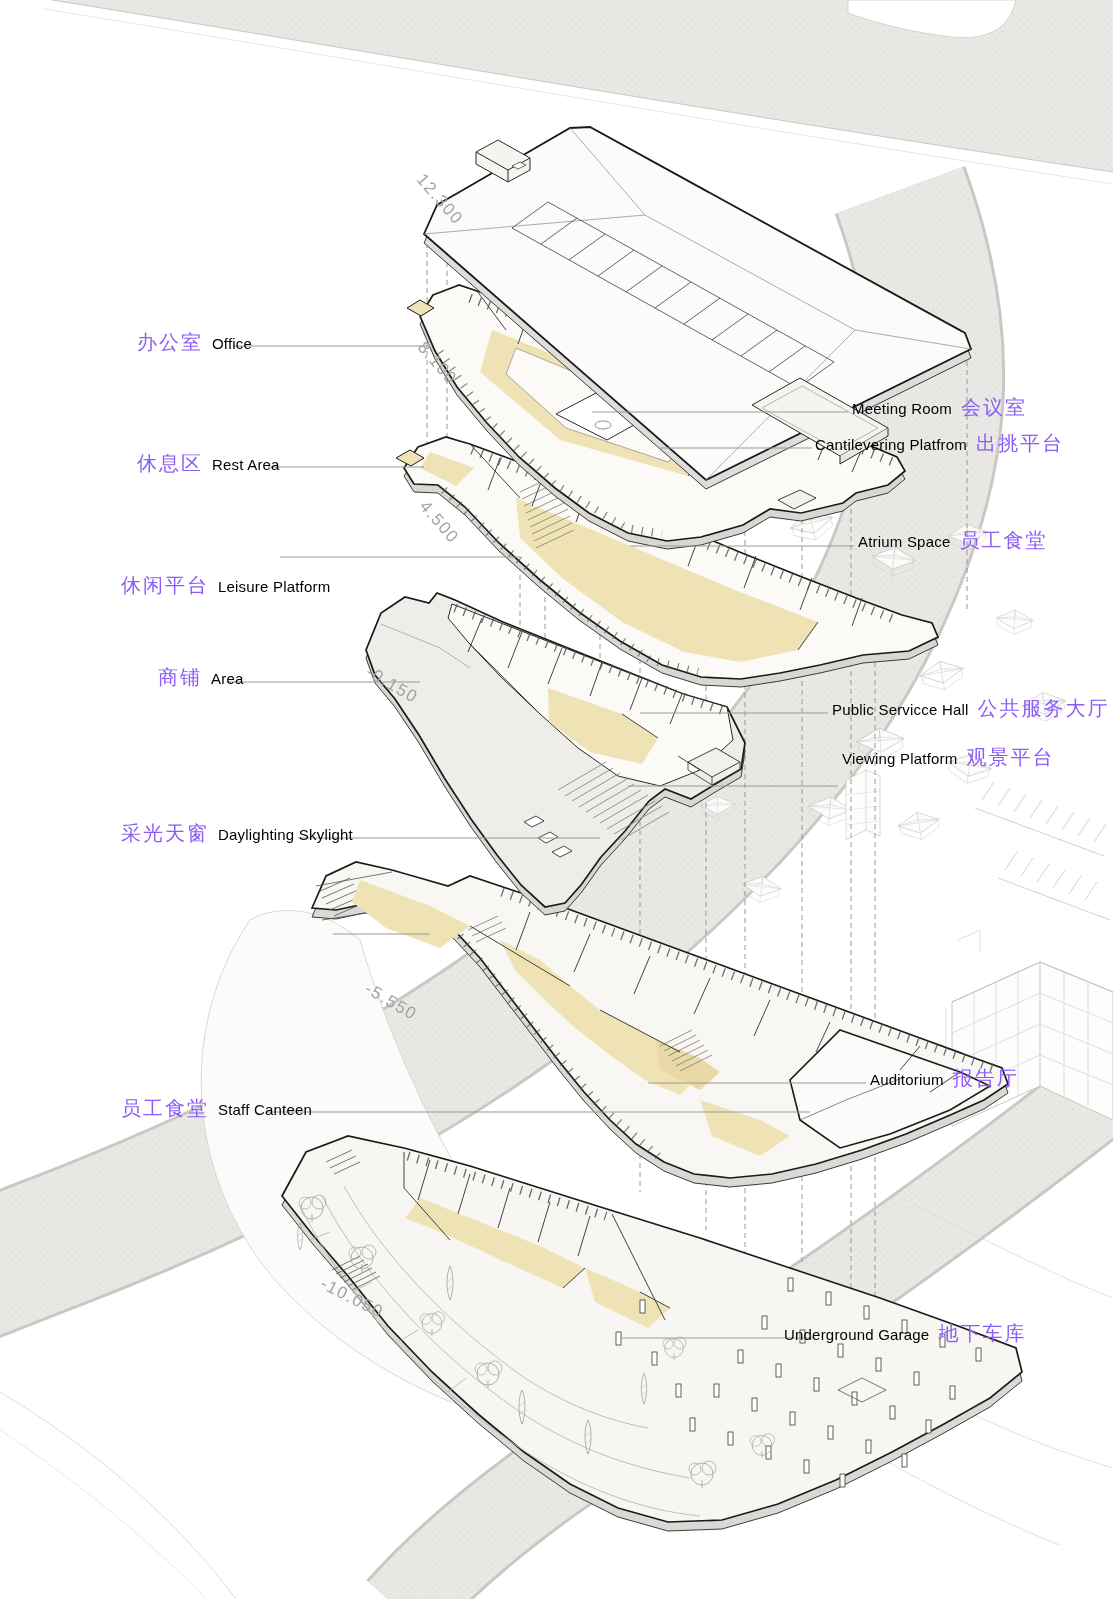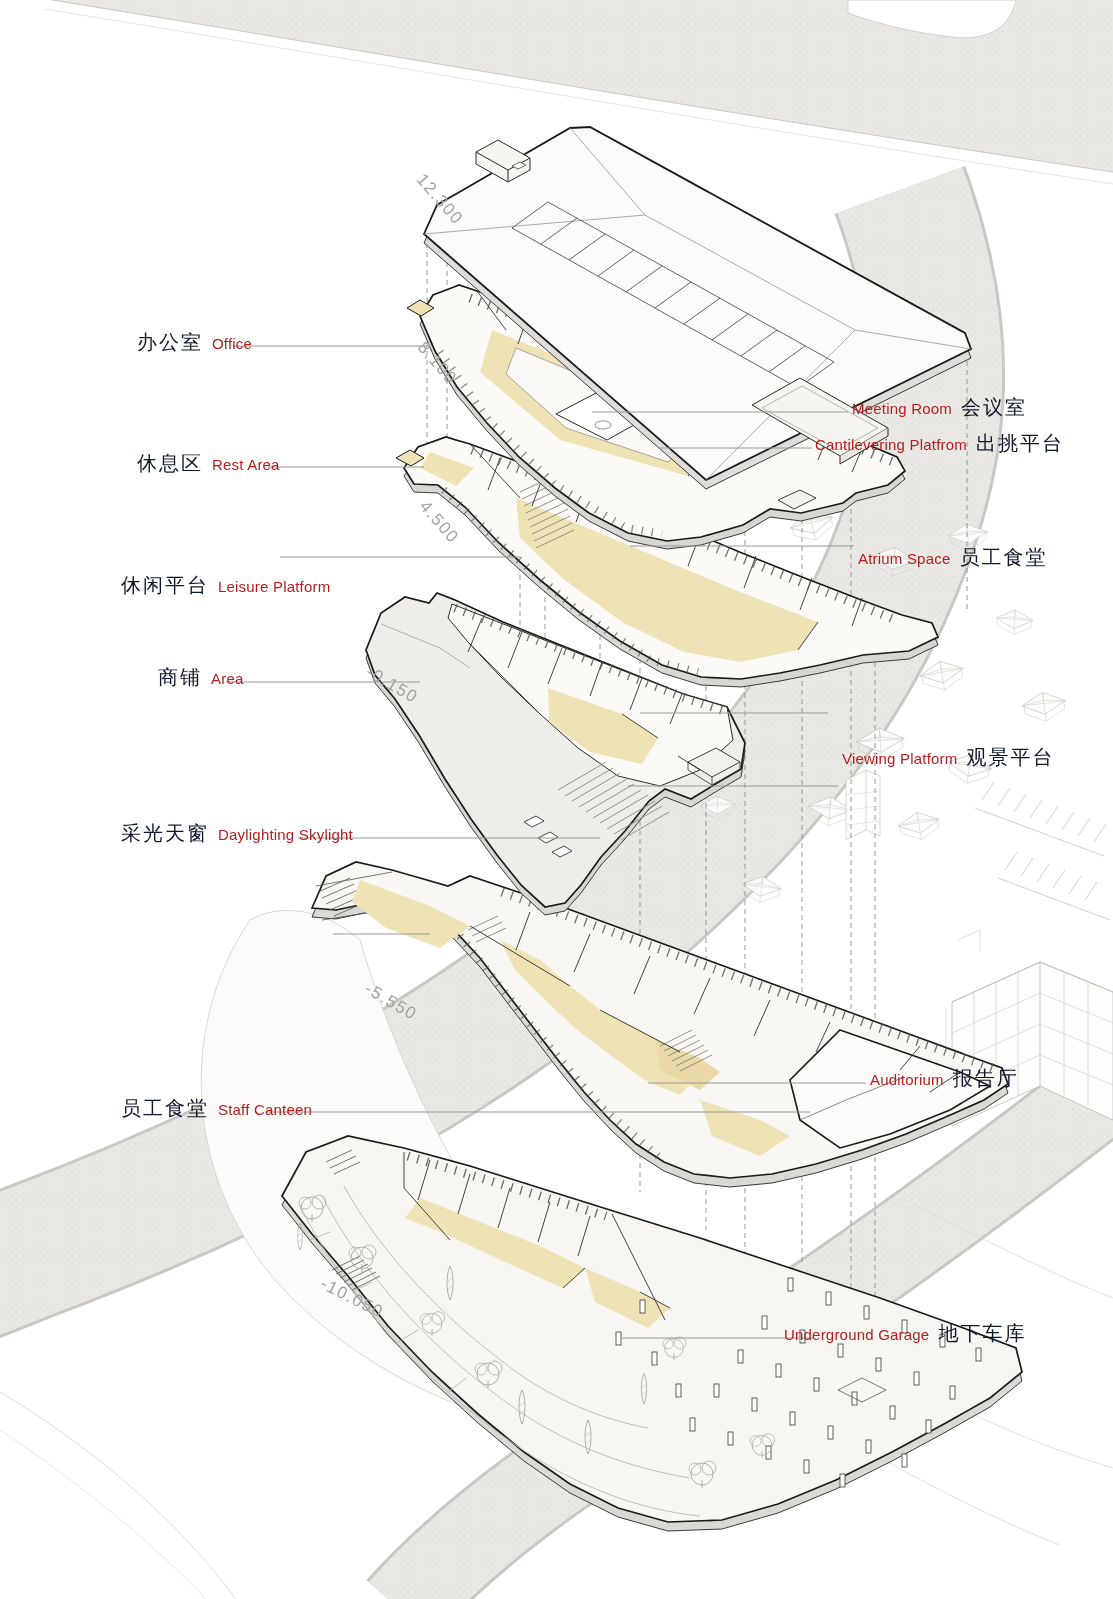--- a/index.html
+++ b/index.html
@@ -2,22 +2,22 @@
 <html><head>
 <meta charset="utf-8">
 <style>
   html,body{margin:0;padding:0;background:#ffffff;}
   .stage{
     position:relative;width:1113px;height:1599px;background:#ffffff;overflow:hidden;
     font-family:"Liberation Sans", sans-serif;
   }
   .stage svg{position:absolute;left:0;top:0;}
   .lab{position:absolute;display:flex;align-items:baseline;gap:9px;white-space:nowrap;}
-  .lab .zh{font-size:20px;color:#0f172a;letter-spacing:2px;}
-  .lab .en{font-size:15px;color:#b91c1c;letter-spacing:0.2px;}
+  .lab .zh{font-size:20px;color:#8b5cf6;letter-spacing:2px;}
+  .lab .en{font-size:15px;color:#000000;letter-spacing:0.2px;}
   .lab.small .zh{font-size:17px;letter-spacing:1px;}
   .lab.small .en{font-size:14px;}
   .elev{position:absolute;font-size:17px;color:#a3a2a0;letter-spacing:1.5px;transform-origin:left top;}
 </style>
 </head>
 <body>
 
 <div class="stage">
 
 <svg width="1113" height="1599" viewBox="0 0 1113 1599">
@@ -382,23 +382,27 @@
 </div>
 
 <div class="lab" style="left:852px;top:394px">
   <span class="en">Meeting Room</span>
   <span class="zh">会议室</span>
 </div>
 <div class="lab" style="left:815px;top:430px">
   <span class="en">Cantilevering Platfrom</span>
   <span class="zh">出挑平台</span>
 </div>
-<div class="lab" style="left:858px;top:544px">
+<div class="lab" style="left:858px;top:527px">
   <span class="en">Atrium Space</span>
   <span class="zh">员工食堂</span>
+</div>
+<div class="lab" style="left:832px;top:695px">
+  <span class="en">Public Servicce Hall</span>
+  <span class="zh">公共服务大厅</span>
 </div>
 <div class="lab" style="left:842px;top:744px">
   <span class="en">Viewing Platform</span>
   <span class="zh">观景平台</span>
 </div>
 <div class="lab" style="left:870px;top:1065px">
   <span class="en">Auditorium</span>
   <span class="zh">报告厅</span>
 </div>
 <div class="lab" style="left:784px;top:1320px">

